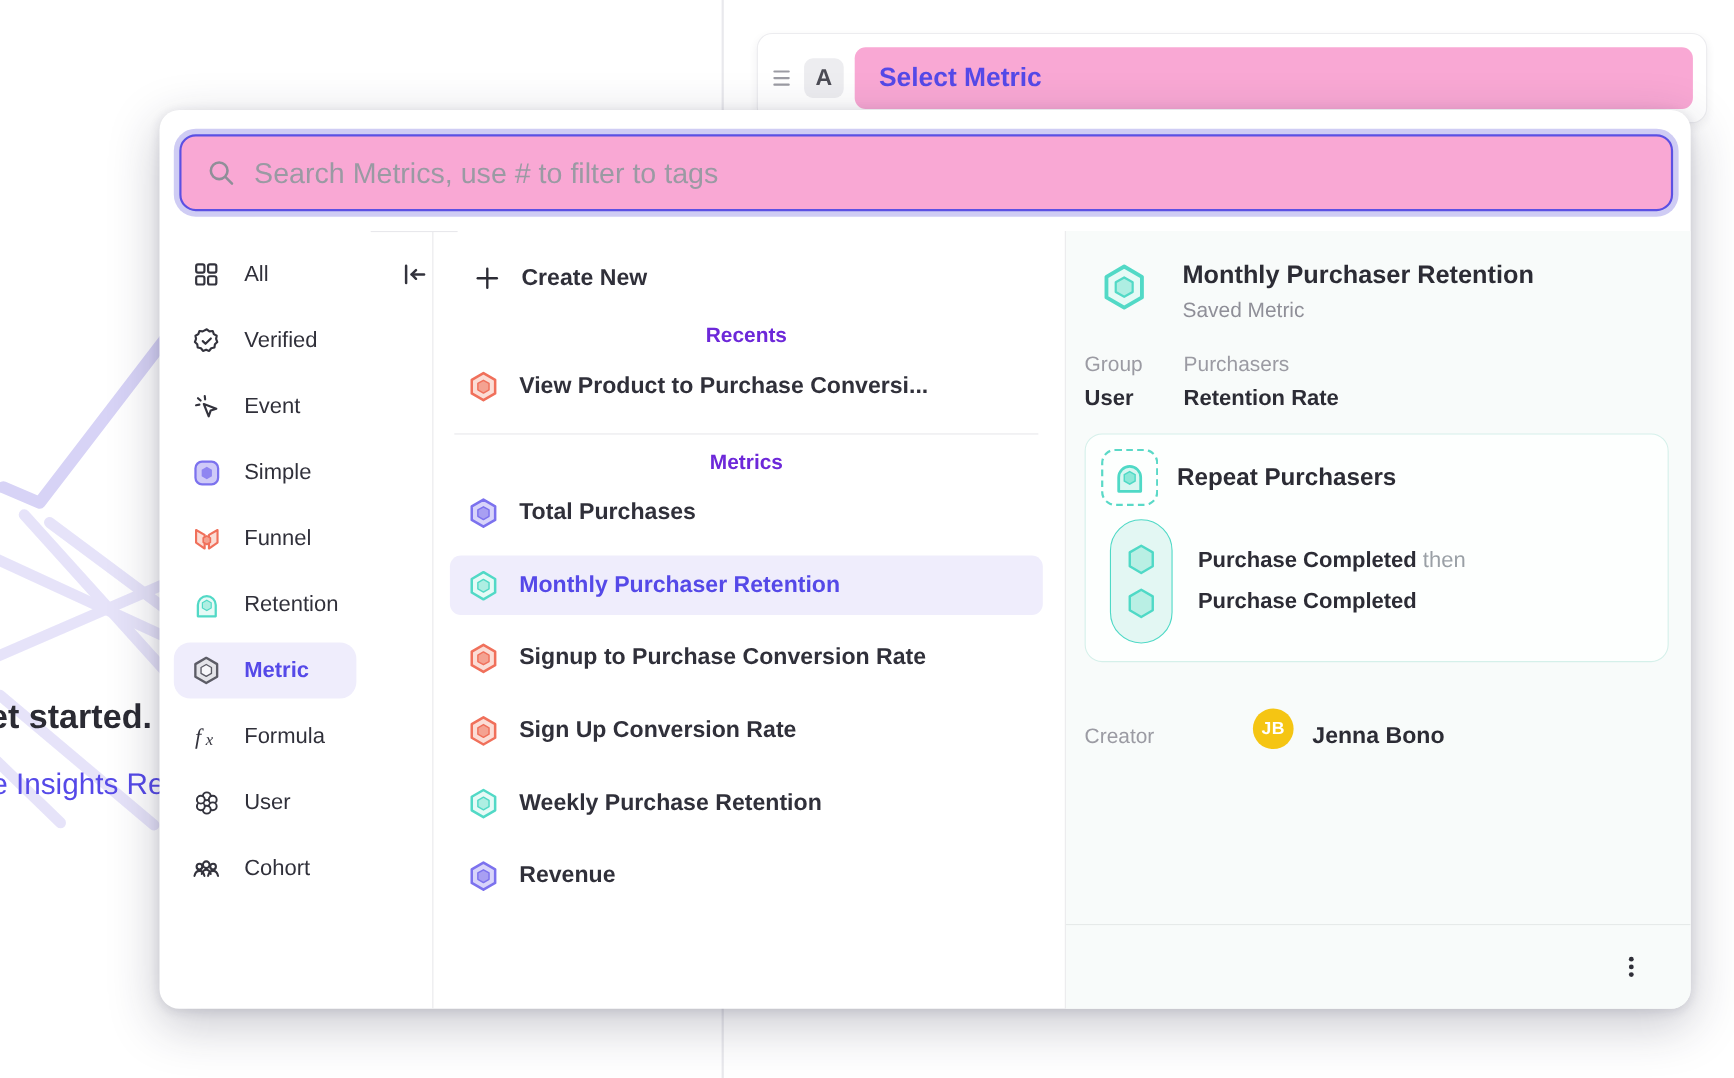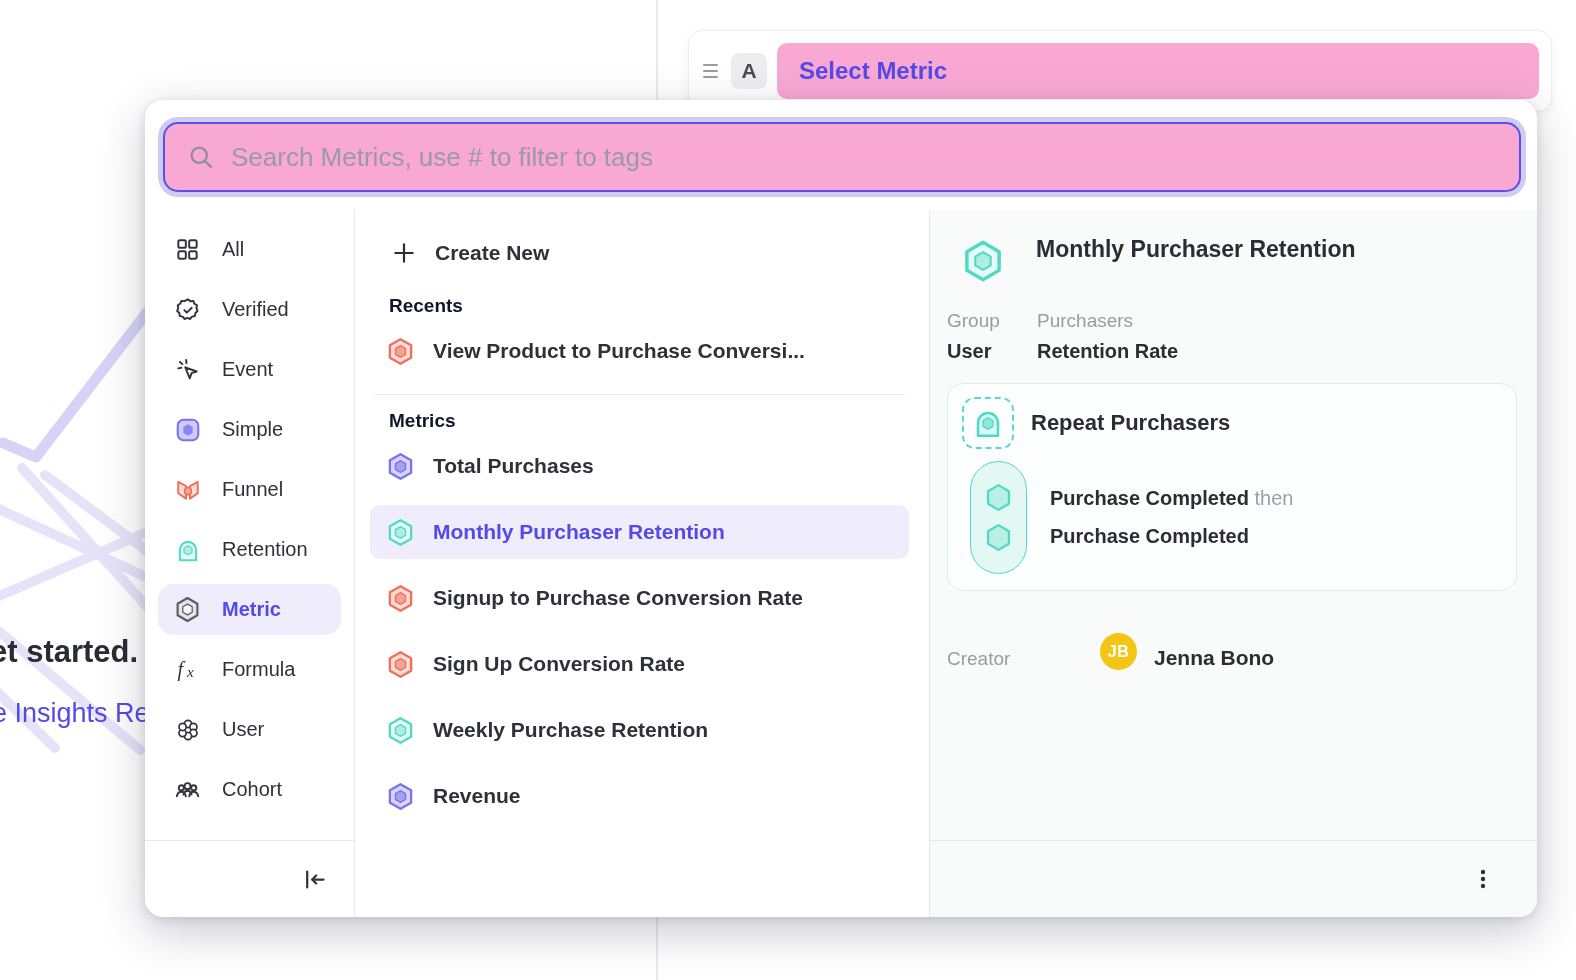--- a/index.html
+++ b/index.html
@@ -32,34 +32,34 @@
   .search-box { height:70px; border:2.5px solid #5b50e3; border-radius:15px; box-shadow:0 0 0 5px #cfccf4;
     display:flex; align-items:center; gap:16px; padding:0 22px; background:#f9a8d4; }
   .search-box svg { flex:0 0 auto; }
   .search-box input { flex:1; border:none; outline:none; font-size:26px; color:#30303a;
     font-family:"Liberation Sans", sans-serif; background:transparent; }
   .search-box input::placeholder { color:#9a9aa3; }
 
   .content { flex:1; display:flex; min-height:0; }
 
   
-  .sidebar { width:210px; border-right:1px solid #e8e8ec; display:flex; flex-direction:column; }
+  .sidebar { width:249px; border-right:1px solid #e8e8ec; display:flex; }
   .sidebar-items { flex:1; padding:14px 13px 0 13px; display:flex; flex-direction:column; gap:9px; }
   .side-item { display:flex; align-items:center; gap:21px; height:51px; padding:0 16px; border-radius:10px;
     font-size:20px; font-weight:500; color:#30303a; cursor:pointer; }
   .side-item.selected { background:#efedfc; color:#5549e8; font-weight:600;border-radius:15px; }
   .side-item .ic { width:27px; height:27px; display:flex; align-items:center; justify-content:center; }
   .sidebar-footer { height:77px; border-top:1px solid #e8e8ec; display:flex; align-items:center;
     justify-content:flex-end; padding:0 26px; }
 
   
-  .middle { width:575px; border-right:1px solid #e8e8ec; padding:16px 20px 0 15px; overflow:hidden; }
+  .middle { width:575px; border-right:1px solid #e8e8ec; padding:16px 20px 0 15px; overflow:hidden;text-align:center; }
   .create-new { display:flex; align-items:center; gap:17px; height:54px; padding:0 19px; border-radius:10px;
     font-size:21px; font-weight:600; cursor:pointer; }
-  .section-label { font-size:19px; font-weight:600; color:#0f172a; padding:0 19px; margin:15px 0 7px 0; }
+  .section-label { font-size:19px; font-weight:600; color:#6d28d9; padding:0 19px; margin:15px 0 7px 0; }
   .list-row { display:flex; align-items:center; gap:18px; height:54px; padding:0 16px; border-radius:10px;
     font-size:21px; font-weight:600; color:#30303a; cursor:pointer; margin-bottom:12px; }
   .list-row.selected { background:#efedfc; color:#5549e8; }
   .list-row .ic, .create-new .ic { width:29px; height:29px; flex:0 0 auto; display:flex; align-items:center; justify-content:center; }
   .mid-divider { height:1px; background:#e8e8ec; margin:16px 4px 0 4px; }
 
   
   .detail { flex:1; background:#f8fbfa; display:flex; flex-direction:column; min-width:0; }
   .detail-body { flex:1; padding:26px 20px 0 17px; }
   .detail-head { display:flex; gap:31px; padding-left:14px; }
@@ -374,20 +374,21 @@
     <div class="detail">
       <div class="detail-body">
 
         <div class="detail-head">
           <span class="big-ic ic-teal">
             <svg width="44" height="44">
                 <use href="#hex-double"></use>
               </svg></span>
           <div>
             <div class="detail-title">Monthly Purchaser Retention</div>
+            <div class="detail-sub">Saved Metric</div>
           </div>
         </div>
 
         <div class="meta-row">
           <div class="meta-col1">
             <div class="meta-label">Group</div>
             <div class="meta-value">User</div>
           </div>
           <div>
             <div class="meta-label">Purchasers</div>

